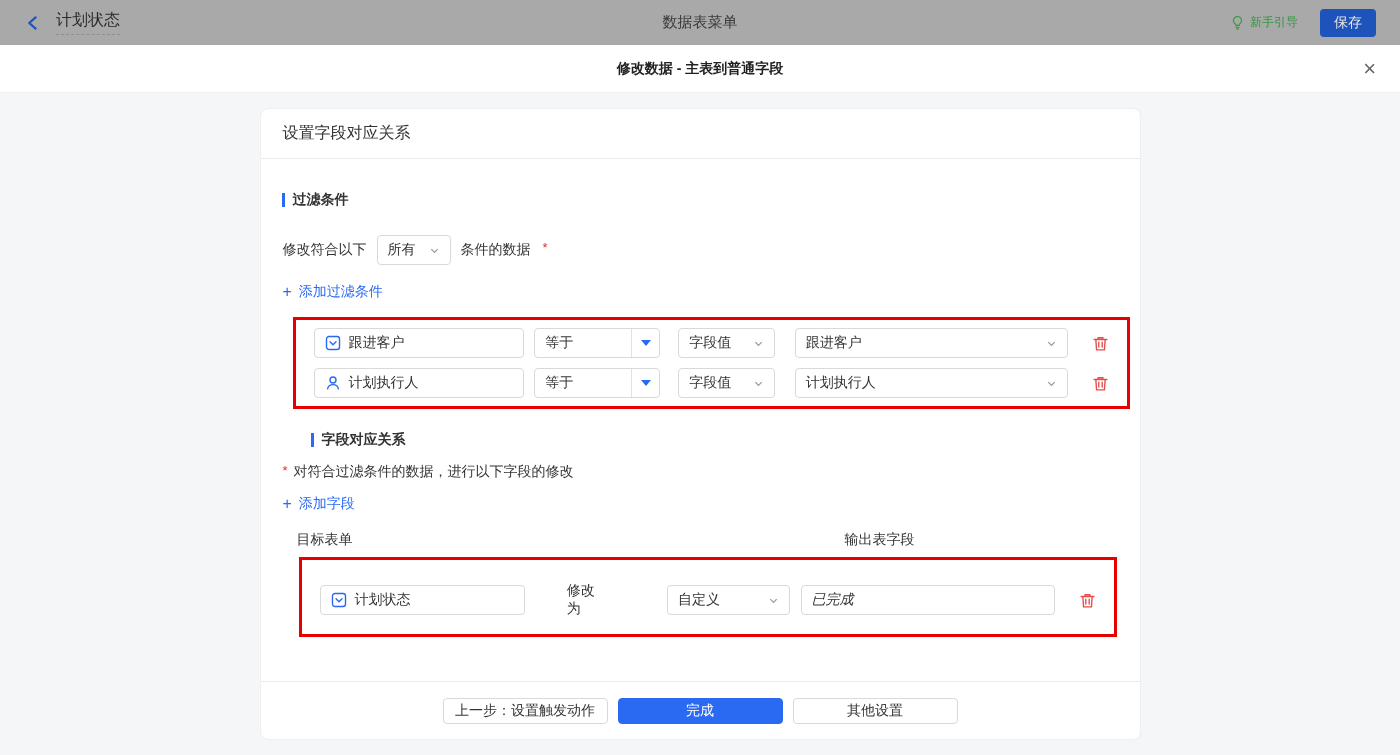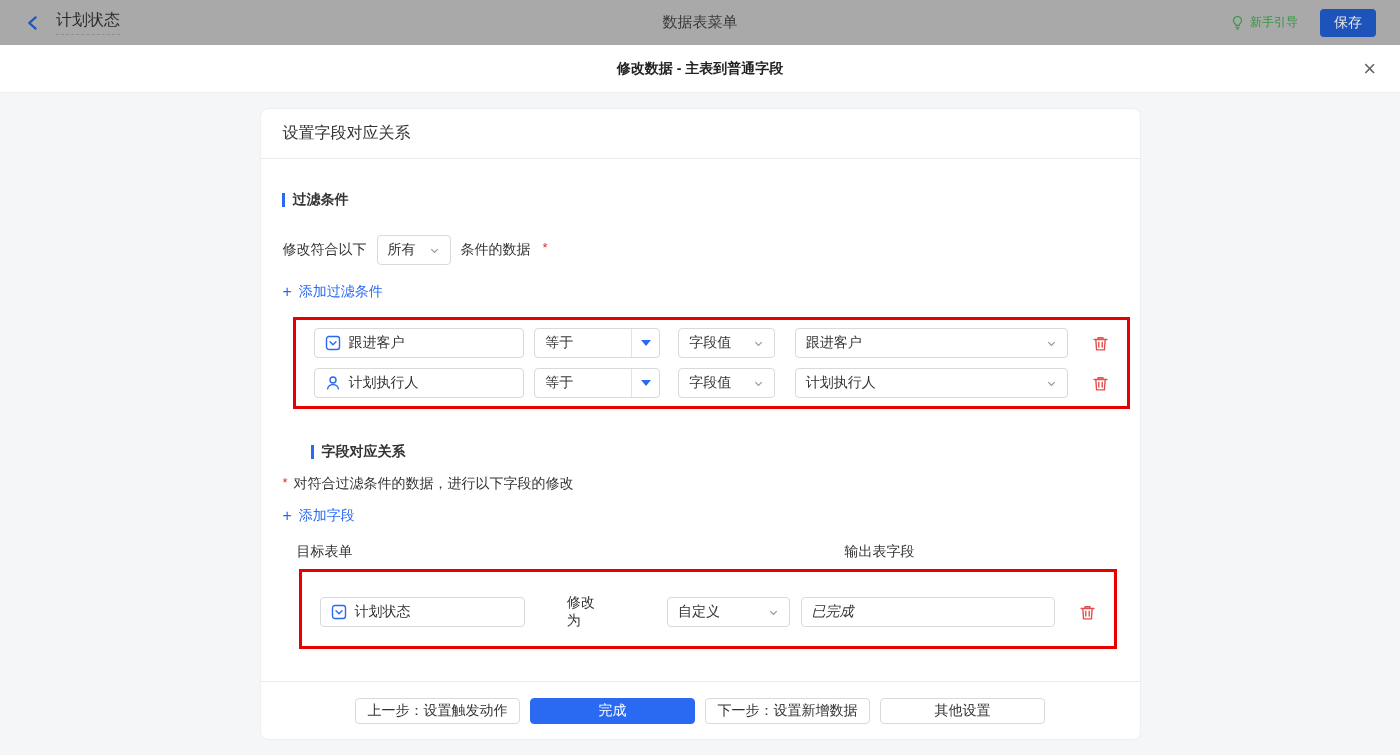--- a/index.html
+++ b/index.html
@@ -50,21 +50,21 @@
   .w-type { width:99px; }
   .w-val { width:281px; }
   .w-mode { width:129px; }
   .w-custom { width:269px; border:1px solid #d9d9d9; border-radius:4px; height:30px; padding:0 10px; font-size:14px; color:#333; font-family:inherit;font-style:italic; }
 
   .hl-box { border:3px solid #e60000; margin-top:16px; margin-left:10px; margin-right:10px; padding:8px 18px; display:flex; flex-direction:column; gap:10px; }
   .hl-box2 { border:3px solid #e60000; margin-top:8px; margin-left:16px; margin-right:23px; padding:22px 18px 16px 18px; }
   .crow { display:flex; align-items:center; }
   .trash { margin-left:24px; cursor:pointer; display:flex; align-items:center; }
 
-  .sec2 { margin-top:34px;padding-left:29px; }
+  .sec2 { margin-top:22px;padding-left:29px; }
   .desc-row { margin-top:14px; display:flex; align-items:center; gap:6px; color:#333; }
   .desc-row .required { top:-2px; margin-left:0; }
   .col-heads { margin-top:18px; margin-left:14px; display:flex; color:#333; }
   .col-heads .c1 { width:548px; }
 
   .modify-label { margin-left:42px; margin-right:61px; color:#333; }
 
   .card-footer { flex:none; height:58px; border-top:1px solid #ebebeb; display:flex; align-items:center; justify-content:center; gap:10px; }
   .btn { height:26px; width:165px; border-radius:4px; border:1px solid #d9d9d9; background:#fff; color:#333; font-size:14px; font-family:inherit; cursor:pointer; }
   .btn-primary { background:#2a6af2; border-color:#2a6af2; color:#fff; }
@@ -271,17 +271,16 @@
                 </svg>
             </span>
           </span>
         </div>
       </div>
     </div>
 
     <div class="card-footer">
       <button class="btn">上一步：设置触发动作</button>
       <button class="btn btn-primary">完成</button>
-      <button class="btn">下一步：设置新增数据</button>
       <button class="btn">其他设置</button>
     </div>
   </div>
 </div>
 
 </body></html>

